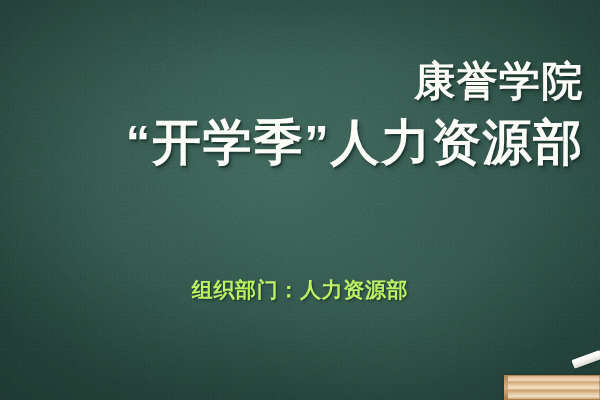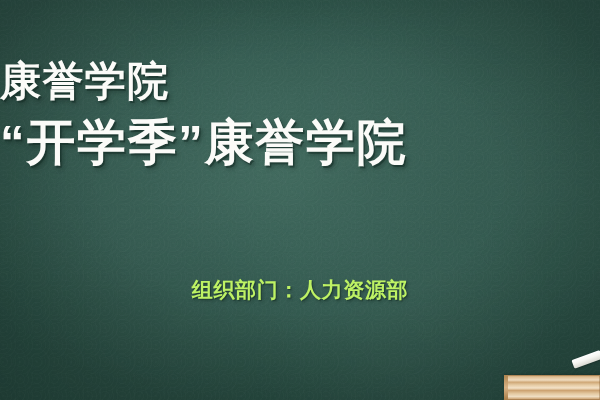--- a/index.html
+++ b/index.html
@@ -70,21 +70,21 @@
   .content {
     position: absolute;
     inset: 0;
     z-index: 5;
   }
   .title-block {
     position: absolute;
     left: 0;
     right: 16px;
     top: 58px;
-    text-align: left;
+    text-align: right;
   }
   .title-line {
     color: #fbfbf8;
     font-weight: 700;
     letter-spacing: .035em;
     line-height: 1.16;
     white-space: nowrap;
     text-shadow:
        1.5px 1.5px 0 rgba(20,46,38,.55),
        2.5px 3px 4px rgba(12,30,24,.38);
@@ -172,21 +172,21 @@
 
   <div class="board-base"></div>
   <div class="board-texture"></div>
   <div class="board-grain"></div>
   <div class="board-vignette"></div>
 
   <div class="content">
 
     <div class="title-block">
       <div class="title-line title-line-1">康誉学院</div>
-      <div class="title-line title-line-2">“开学季”康誉学院</div>
+      <div class="title-line title-line-2">“开学季”人力资源部</div>
     </div>
 
     <div class="subtitle">组织部门：人力资源部</div>
 
   </div>
 
   <div class="ledge-shadow"></div>
 
   <div class="ledge">
     <div class="ledge-left-cap"></div>

